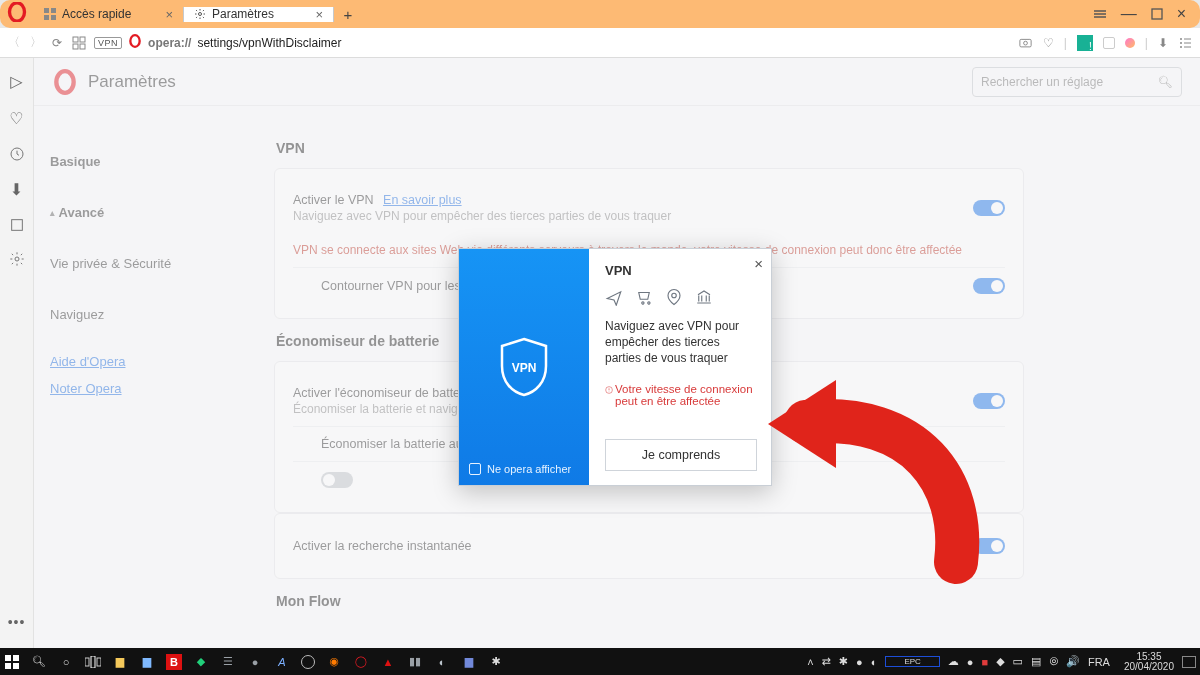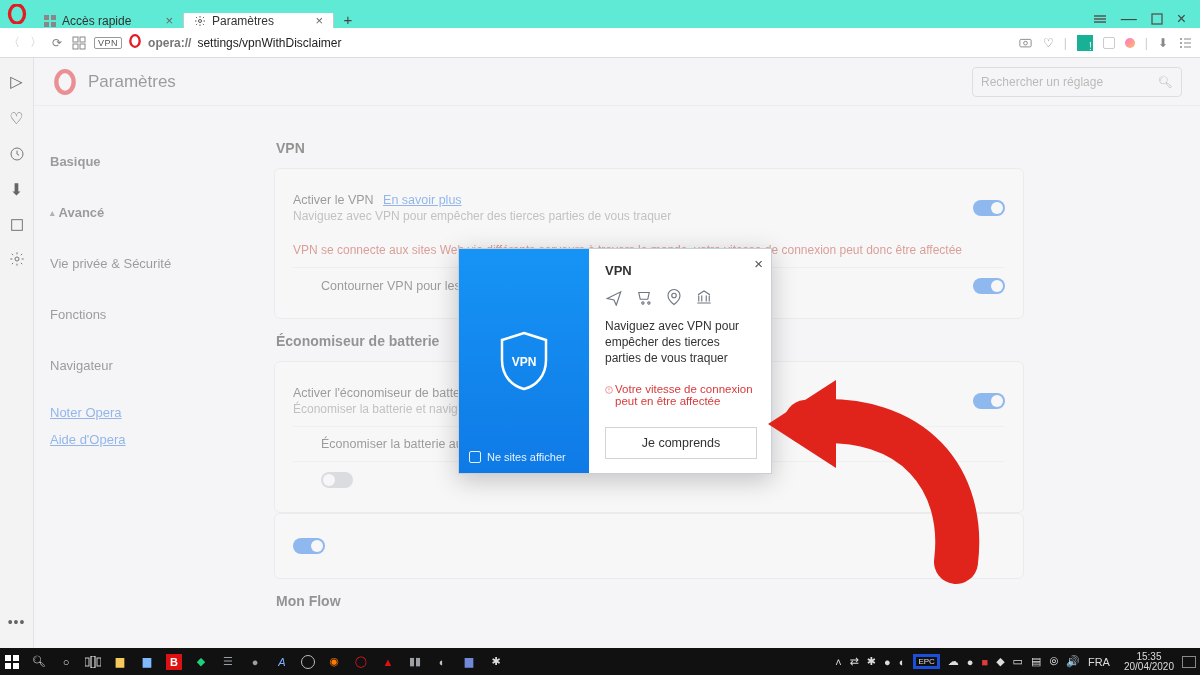--- a/index.html
+++ b/index.html
@@ -1,20 +1,20 @@
 <!DOCTYPE html>
 <html><head>
 <meta charset="utf-8">
 <style>
   * { margin: 0; padding: 0; box-sizing: border-box; font-family: -apple-system, BlinkMacSystemFont, "Segoe UI", Arial, sans-serif; }
   body { width: 1200px; height: 675px; overflow: hidden; background: #e8e8e8; position: relative; }
 
   
   .window-frame { position: absolute; inset: 0; }
-  .tabbar { height: 28px; background: #5eead4; display: flex; align-items: flex-end; }
+  .tabbar { height: 28px; background: #fdba74; display: flex; align-items: center; border-radius: 10px; }
   .opera-badge { width: 34px; display:flex; align-items:center; justify-content:center; }
   .opera-o svg { width: 20px; height: 20px; }
   .tab { display:flex; align-items:center; gap:6px; padding: 0 10px; font-size: 12px; color:#333; border-right:1px solid #c5c9cd; min-width:150px; max-width:160px; position:relative; }
   .tab.active { background: #fff; }
   .tab .tabclose { margin-left:auto; color:#666; font-size:13px; }
   .newtab { width:28px; display:flex; align-items:center; justify-content:center; color:#444; font-size:15px; }
   .winctrls { margin-left:auto; display:flex; align-items:center; gap:14px; padding: 0 14px; color:#444; }
   .winctrls span, .winctrls svg { cursor:default; }
 
   
@@ -77,21 +77,21 @@
   .modal-left { width:130px; background:linear-gradient(180deg,#1694f5 0%,#0f7ae6 100%); position:relative; display:flex; flex-direction:column; align-items:center; justify-content:center; }
   .shield { width:56px; height:62px; }
   .nepas { position:absolute; left:10px; bottom:10px; font-size:11px; color:#e6f2ff; display:flex; align-items:center; gap:6px; }
   .nepas .cb { width:12px; height:12px; border:1.5px solid #e6f2ff; border-radius:2px; display:inline-block; }
   .modal-right { flex:1; padding:14px 14px 14px 16px; display:flex; flex-direction:column; font-size:12px; color:#333; }
   .modal-right .mr-title { font-weight:700; font-size:13px; margin-bottom:10px; }
   .modal-right .icons { display:flex; gap:12px; color:#6e7680; margin-bottom:12px; }
   .modal-right .icons svg { width:18px; height:18px; }
   .modal-right .body { line-height:1.35; }
   .modal-right .warn { color:#d83a3a; margin-top:16px; display:flex; gap:2px; align-items:flex-start; font-size:11.5px; }
-  .modal-right .btn { margin-top:20px; border:1px solid #cfd4da; text-align:center; padding:8px 0; font-size:12.5px; color:#333; }
+  .modal-right .btn { margin-top:32px; border:1px solid #cfd4da; text-align:center; padding:8px 0; font-size:12.5px; color:#333; }
   .modal-close { position:absolute; right:8px; top:6px; font-size:15px; color:#555; }
 
   
   .arrow { position:absolute; left:756px; top:362px; z-index:11; pointer-events:none; }
 
   
   .taskbar { position:absolute; left:0; right:0; bottom:0; height:27px; background:#111; display:flex; align-items:center; padding:0 4px; gap:11px; color:#ddd; font-size:11px; }
   .taskbar .seg { display:flex; align-items:center; gap:11px; }
   .taskbar .tbicon { width:16px; height:16px; display:inline-flex; align-items:center; justify-content:center; }
   .taskbar .tray { margin-left:auto; display:flex; align-items:center; gap:8px; }
@@ -215,25 +215,24 @@
           <span>Rechercher un réglage</span>
           <span class="mag">🔍︎</span>
         </div>
       </div>
 
       <div class="settings-body">
         <div class="settings-nav">
           <div class="item bold">Basique</div>
           <div class="item bold"><span class="caret">▴</span><span>Avancé</span></div>
           <div class="item sub">Vie privée &amp; Sécurité</div>
-          <div class="item sub">Fonctions</div>
-          <div class="item sub">Navigateur</div>
+          <div class="item sub">Naviguez</div>
           <div class="linkgroup">
+            <span class="link">Aide d'Opera</span>
             <span class="link">Noter Opera</span>
-            <span class="link">Aide d'Opera</span>
           </div>
         </div>
 
         <div class="settings-panel">
 
           <div class="section-title">VPN</div>
           <div class="card">
             <div class="row">
               <div class="desc">
                 <span>Activer le VPN</span>
@@ -261,41 +260,42 @@
             <div class="row sep indent">
               <div class="desc">Économiser la batterie autom</div>
             </div>
             <div class="row sep indent">
               <div class="toggle off"></div>
             </div>
           </div>
 
           <div class="card">
             <div class="row">
+              <div class="desc">Activer la recherche instantanée</div>
               <div class="toggle on"></div>
             </div>
           </div>
 
           <div class="section-title">Mon Flow</div>
         </div>
       </div>
     </div>
   </div>
 
   <div class="dim"></div>
 
   <div class="modal">
     <div class="modal-left">
       <svg class="shield" viewBox="0 0 56 62">
         <path d="M28 3 L50 10 V30 C50 46 40 56 28 59 C16 56 6 46 6 30 V10 Z" fill="none" stroke="#ffffff" stroke-width="2.5"></path>
         <text x="28" y="36" text-anchor="middle" fill="#fff" font-size="12" font-weight="600">VPN</text>
       </svg>
       <div class="nepas">
         <span class="cb"></span>
-        <span>Ne sites afficher</span>
+        <span>Ne opera afficher</span>
       </div>
     </div>
     <div class="modal-right">
       <span class="modal-close">×</span>
       <div class="mr-title">VPN</div>
       <div class="icons">
         <svg viewBox="0 0 24 24">
             <path d="M3 14l18-9-6 18-3-7-9-2z" fill="none" stroke="#6e7680" stroke-width="1.5"></path>
           </svg>
         <svg viewBox="0 0 24 24">
@@ -360,21 +360,21 @@
       <span class="tbicon" style="color:#bcc4cc;">◐</span>
       <span class="tbicon" style="color:#7289da;">▆</span>
       <span class="tbicon">✱</span>
     </div>
     <div class="tray">
       <span>˄</span>
       <span>⇄</span>
       <span>✱</span>
       <span>●</span>
       <span>◐</span>
-      <span style="border:3px solid #1d4ed8;font-size:8px;padding:0 2px;">EPC</span>
+      <span style="border:1px solid #1d4ed8;font-size:8px;padding:0 18px;">EPC</span>
       <span>☁</span>
       <span>●</span>
       <span style="color:#e03b3b;">■</span>
       <span>◆</span>
       <span>▭</span>
       <span>▤</span>
       <span>⦾</span>
       <span>🔊</span>
       <span>FRA</span>
       <div class="clock">

